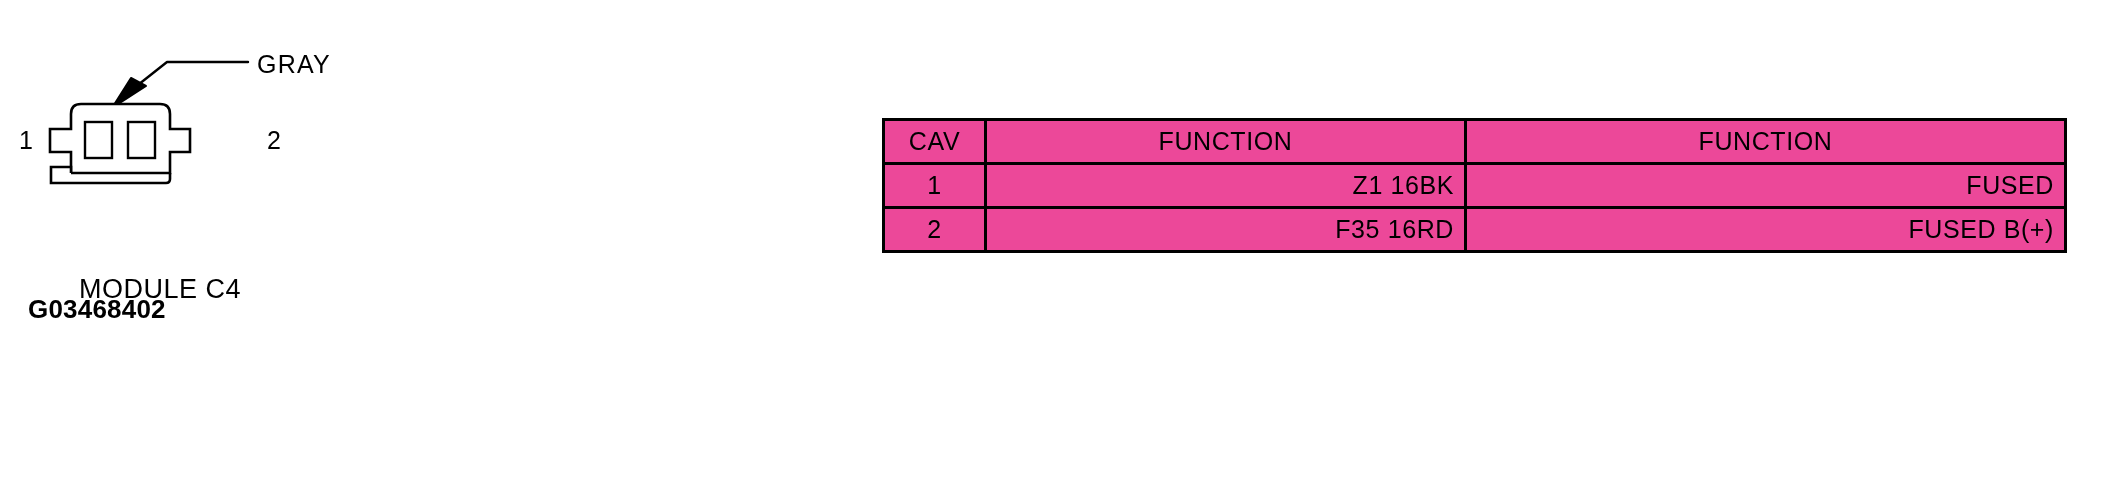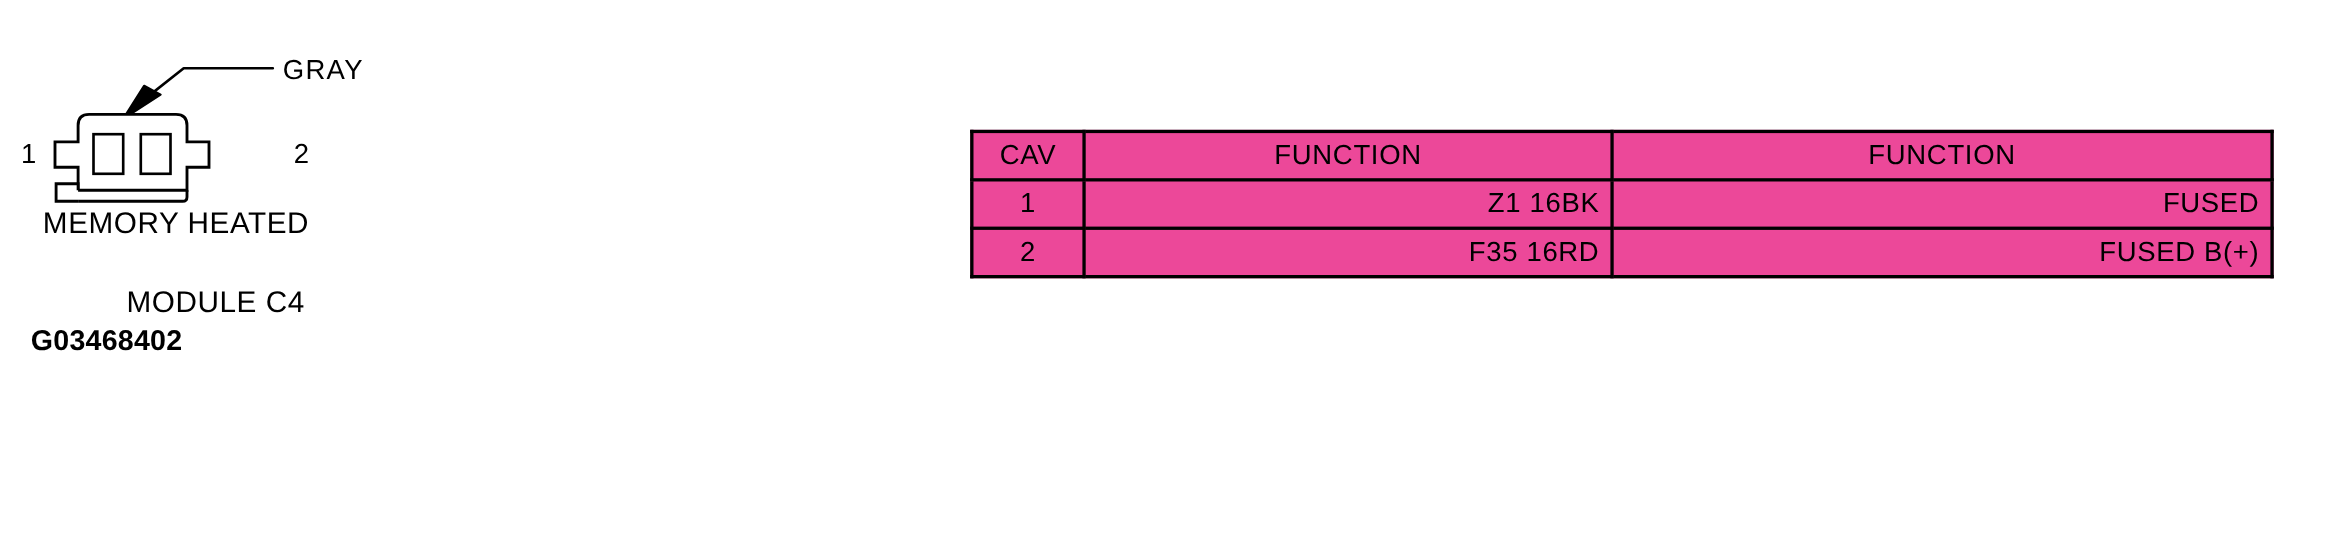--- a/index.html
+++ b/index.html
@@ -22,21 +22,21 @@
     left:0;width:320px;
     text-align:center;
     font-family:"Liberation Sans", sans-serif;
     font-size:27px;
     letter-spacing:0.5px;
     line-height:34px;
     white-space:nowrap;
   }
   .conn-label.l1{top:186px;}
   .conn-label.l2{top:222px;}
-  .conn-label.l3{top:258px;padding-left:36px;}
+  .conn-label.l3{top:272px;}
 
   .fig-id{
     position:absolute;
     left:28px;top:294px;
     font-family:"Liberation Sans", sans-serif;
     font-size:26px;
     font-weight:bold;
     letter-spacing:0.2px;
     white-space:nowrap;
   }
@@ -130,21 +130,20 @@
 
       <rect x="128" y="122" width="27" height="36" fill="#ffffff" stroke="#000000" stroke-width="2.4"></rect>
     </svg>
 
     <div class="gray-text">GRAY</div>
 
     <div class="pin-num p1">1</div>
 
     <div class="pin-num p2">2</div>
 
-    <div class="conn-label l1">MEMORY HEATED</div>
     <div class="conn-label l3">MODULE C4</div>
 
     <div class="fig-id">G03468402</div>
   </div>
 
   <div class="table-wrap">
     <table class="cav">
       <colgroup>
         <col class="c-cav">
           <col class="c-circuit">

